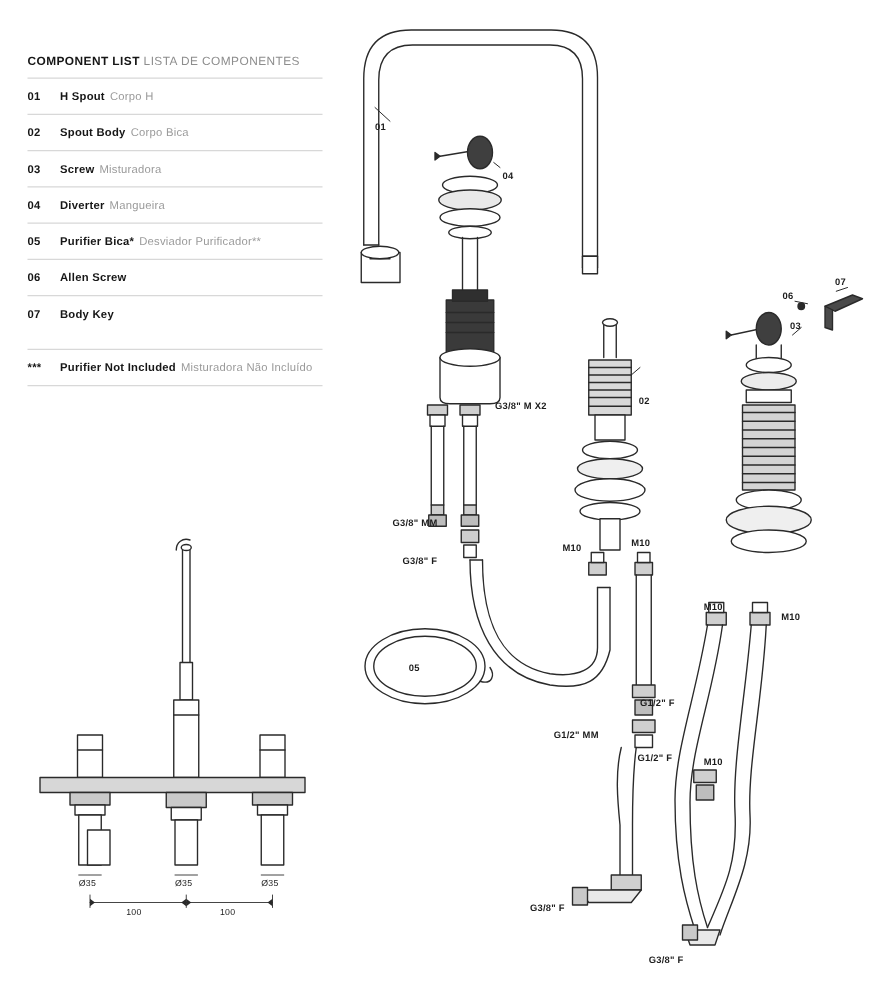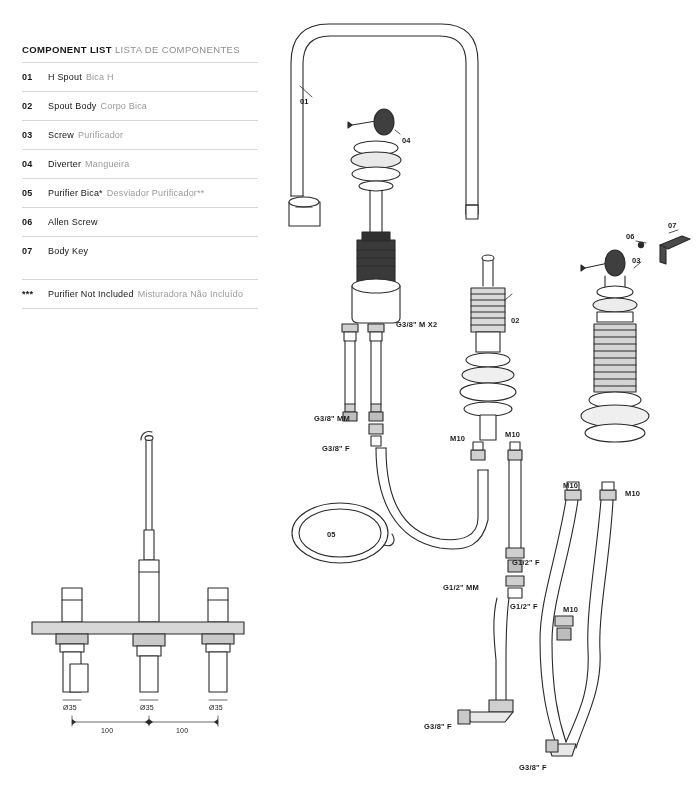--- a/index.html
+++ b/index.html
@@ -44,21 +44,21 @@
     font-size: 9px;
     letter-spacing: 0.2px;
   }
   .cl-row:last-child { border-bottom: 1px solid #d8d8d8; }
   .cl-num {
     width: 26px;
     font-weight: bold;
     color: #161616;
     flex: none;
   }
-  .cl-en { font-weight: normal; color: #161616; margin-right: 4px; }
+  .cl-en { font-weight: bold; color: #161616; margin-right: 4px; }
   .cl-pt { color: #9a9a9a; font-weight: normal; }
   .cl-row.note { border-top: 1px solid #d8d8d8; }
 
   
   svg.draw {
     position: absolute;
     left: 0; top: 0;
     width: 700px;
     height: 800px;
   }
@@ -79,31 +79,31 @@
 
   <div class="complist">
     <div class="complist-title">
       <span class="t-bold">COMPONENT LIST</span>
       <span class="t-grey">LISTA DE COMPONENTES</span>
     </div>
 
     <div class="cl-row">
       <span class="cl-num">01</span>
       <span class="cl-en">H Spout</span>
-      <span class="cl-pt">Bica H</span>
+      <span class="cl-pt">Corpo H</span>
     </div>
     <div class="cl-row">
       <span class="cl-num">02</span>
       <span class="cl-en">Spout Body</span>
       <span class="cl-pt">Corpo Bica</span>
     </div>
     <div class="cl-row">
       <span class="cl-num">03</span>
       <span class="cl-en">Screw</span>
-      <span class="cl-pt">Purificador</span>
+      <span class="cl-pt">Misturadora</span>
     </div>
     <div class="cl-row">
       <span class="cl-num">04</span>
       <span class="cl-en">Diverter</span>
       <span class="cl-pt">Mangueira</span>
     </div>
     <div class="cl-row">
       <span class="cl-num">05</span>
       <span class="cl-en">Purifier Bica*</span>
       <span class="cl-pt">Desviador Purificador**</span>

